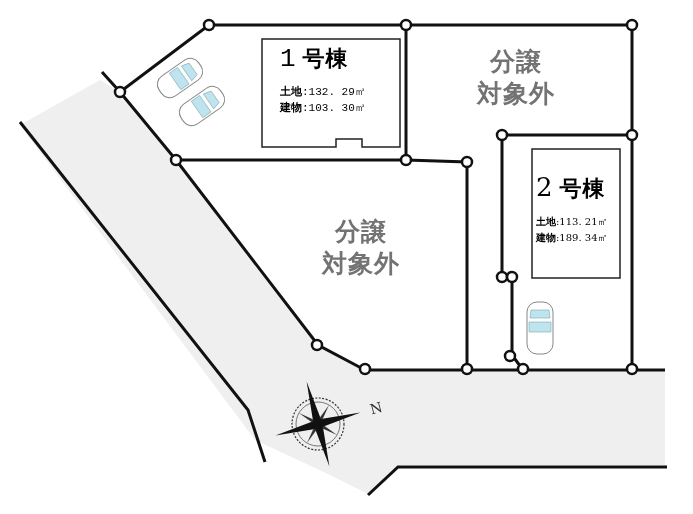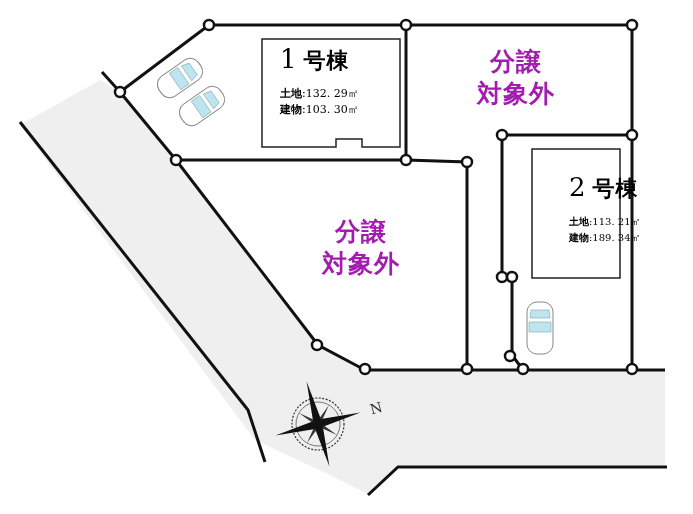--- a/index.html
+++ b/index.html
@@ -3,21 +3,21 @@
 <meta charset="utf-8">
 <style>
   html, body { margin: 0; padding: 0; background: #ffffff; }
   .canvas { position: relative; width: 693px; height: 514px; overflow: hidden; background: #ffffff; font-family: "DejaVu Serif", "Liberation Serif", serif; }
   svg { position: absolute; left: 0; top: 0; }
   .lot-label { position: absolute; color: #000; text-align: left; }
   .lot-title { font-weight: bold; font-size: 22px; letter-spacing: 1px; white-space: nowrap; }
   .lot-title .num { font-weight: normal; font-size: 26px; margin-right: 6px; }
   .lot-info { font-size: 11px; line-height: 16px; white-space: nowrap; }
   .lot-info .k { font-weight: bold; text-align: right; }
-  .excluded { position: absolute; color: #a21caf; font-weight: bold; font-size: 25px; line-height: 32px; text-align: center; white-space: nowrap; letter-spacing: 1px; }
+  .excluded { position: absolute; color: #737373; font-weight: bold; font-size: 25px; line-height: 32px; text-align: center; white-space: nowrap; letter-spacing: 1px; }
   .north { position: absolute; font-size: 14px; color: #333; font-family: "DejaVu Serif", serif; }
 </style>
 </head>
 <body>
 
 <div class="canvas">
   <svg width="693" height="514" viewBox="0 0 693 514">
 
     <polygon points="100,80 120,92 176,160 318,345 365,370 665,370 665,465 400,465 370,495 330,475 255,440 20,125" fill="#efefef"></polygon>
 
@@ -89,33 +89,33 @@
           <polygon points="22,0 2,2 0,0 2,-2" fill="#333"></polygon>
           <polygon points="-22,0 -2,2 0,0 -2,-2" fill="#333"></polygon>
         </g>
       </g>
       <circle r="6" fill="#111"></circle>
     </g>
   </svg>
 
   <div class="north" style="left:370px; top:400px; transform:rotate(-15deg);">N</div>
 
-  <div class="lot-label" style="left:280px; top:44px;">
+  <div class="lot-label" style="left:280px; top:44px;font-family:Liberation Mono, monospace;">
     <div class="lot-title">
       <span class="num">1</span><span>号棟</span>
     </div>
     <div class="lot-info" style="margin-top:10px;">
       <span class="k">土地</span><span>:132. 29㎡</span>
     </div>
     <div class="lot-info">
       <span class="k">建物</span><span>:103. 30㎡</span>
     </div>
   </div>
 
-  <div class="lot-label" style="left:536px; top:172px;margin-left:33px;">
+  <div class="lot-label" style="left:536px; top:172px;">
     <div class="lot-title">
       <span class="num">2</span><span>号棟</span>
     </div>
     <div class="lot-info" style="margin-top:10px; font-size:10px;">
       <span class="k">土地</span><span>:113. 21㎡</span>
     </div>
     <div class="lot-info" style="font-size:10px;">
       <span class="k">建物</span><span>:189. 34㎡</span>
     </div>
   </div>

